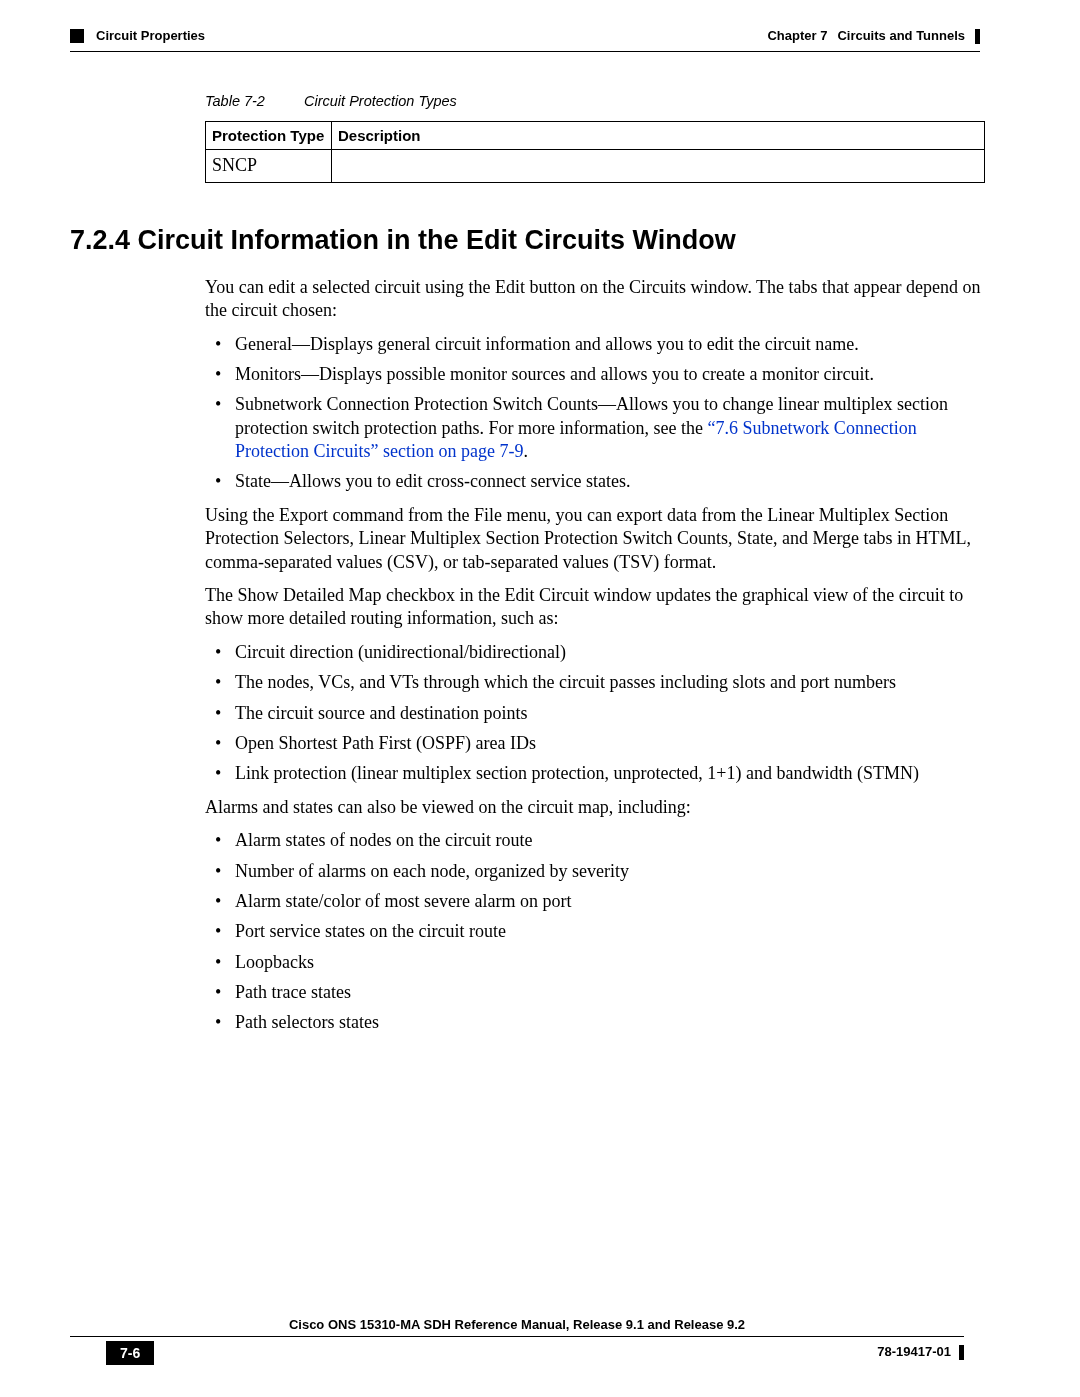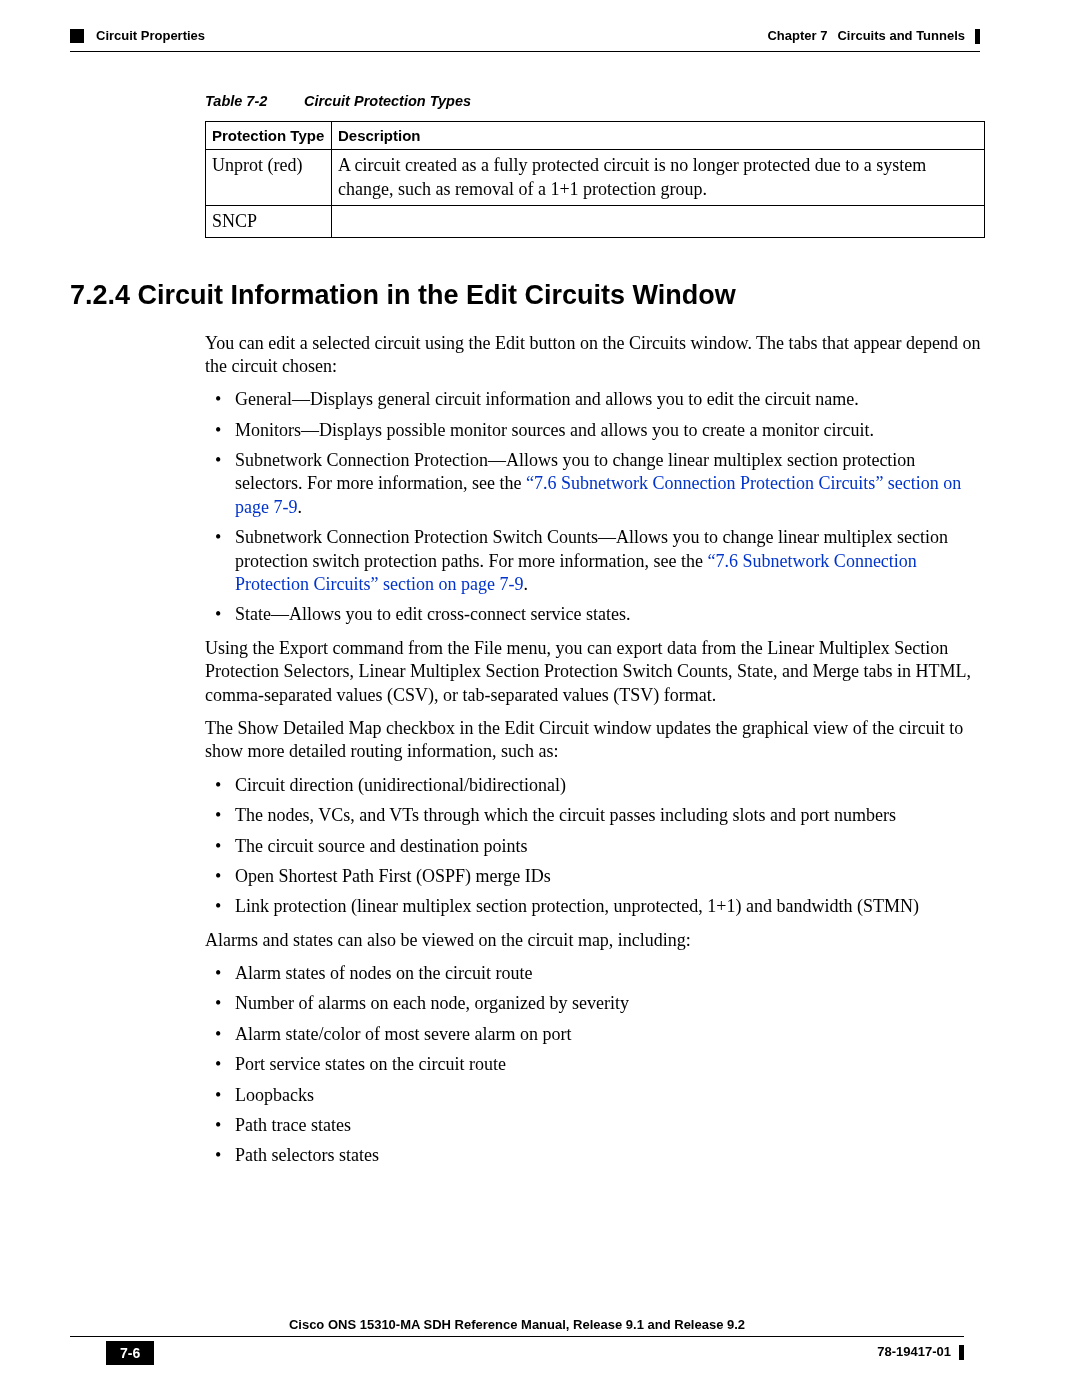--- a/index.html
+++ b/index.html
@@ -27,21 +27,21 @@
     font-size: 13px;
     margin-bottom: 6px;
   }
   .header-left { display: flex; align-items: center; gap: 12px; }
   .header-right { display: flex; align-items: center; gap: 10px; }
   .blk { width: 14px; height: 14px; background: #000; display: inline-block; }
   .hr { border: none; border-top: 1.5px solid #000; margin-bottom: 40px; }
   .table-caption {
     font-family: Arial, Helvetica, sans-serif;
     font-style: italic;
-    font-weight: bold;
+    font-weight: normal;
     font-size: 14.5px;
     margin-left: 135px;
     margin-bottom: 10px;
   }
   .table-caption .cap-label { display: inline-block; width: 95px; }
   table.prot {
     border-collapse: collapse;
     width: 780px;
     margin-left: 135px;
     margin-bottom: 40px;
@@ -146,57 +146,50 @@
     <span>Circuit Protection Types</span>
   </div>
 
   <table class="prot">
     <tbody>
         <tr>
       <th class="col1">Protection Type</th>
       <th>Description</th>
     </tr>
     <tr>
-      <td>Unprot (red)</td>
-      <td>A circuit created as a fully protected circuit is no longer protected due to a system change, such as removal of a 1+1 protection group.</td>
-    </tr>
-    <tr>
       <td>SNCP</td>
       <td></td>
     </tr>
   </tbody>
     </table>
 
   <h2 class="section-h">7.2.4  Circuit Information in the Edit Circuits Window</h2>
 
   <div class="body-block">
 
     <p>You can edit a selected circuit using the Edit button on the Circuits window. The tabs that appear depend on the circuit chosen:</p>
 
     <ul class="bul">
       <li>General—Displays general circuit information and allows you to edit the circuit name.</li>
       <li>Monitors—Displays possible monitor sources and allows you to create a monitor circuit.</li>
       <li>
-        <span>Subnetwork Connection Protection—Allows you to change linear multiplex section protection selectors. For more information, see the </span><a class="xref" href="#">“7.6  Subnetwork Connection Protection Circuits” section on page 7-9</a><span>.</span>
-      </li>
-      <li>
         <span>Subnetwork Connection Protection Switch Counts—Allows you to change linear multiplex section protection switch protection paths. For more information, see the </span><a class="xref" href="#">“7.6  Subnetwork Connection Protection Circuits” section on page 7-9</a><span>.</span>
       </li>
       <li>State—Allows you to edit cross-connect service states.</li>
     </ul>
 
     <p>Using the Export command from the File menu, you can export data from the Linear Multiplex Section Protection Selectors, Linear Multiplex Section Protection Switch Counts, State, and Merge tabs in HTML, comma-separated values (CSV), or tab-separated values (TSV) format.</p>
 
     <p>The Show Detailed Map checkbox in the Edit Circuit window updates the graphical view of the circuit to show more detailed routing information, such as:</p>
 
     <ul class="bul">
       <li>Circuit direction (unidirectional/bidirectional)</li>
       <li>The nodes, VCs, and VTs through which the circuit passes including slots and port numbers</li>
       <li>The circuit source and destination points</li>
-      <li>Open Shortest Path First (OSPF) merge IDs</li>
+      <li>Open Shortest Path First (OSPF) area IDs</li>
       <li>Link protection (linear multiplex section protection, unprotected, 1+1) and bandwidth (STMN)</li>
     </ul>
 
     <p>Alarms and states can also be viewed on the circuit map, including:</p>
 
     <ul class="bul">
       <li>Alarm states of nodes on the circuit route</li>
       <li>Number of alarms on each node, organized by severity</li>
       <li>Alarm state/color of most severe alarm on port</li>
       <li>Port service states on the circuit route</li>

